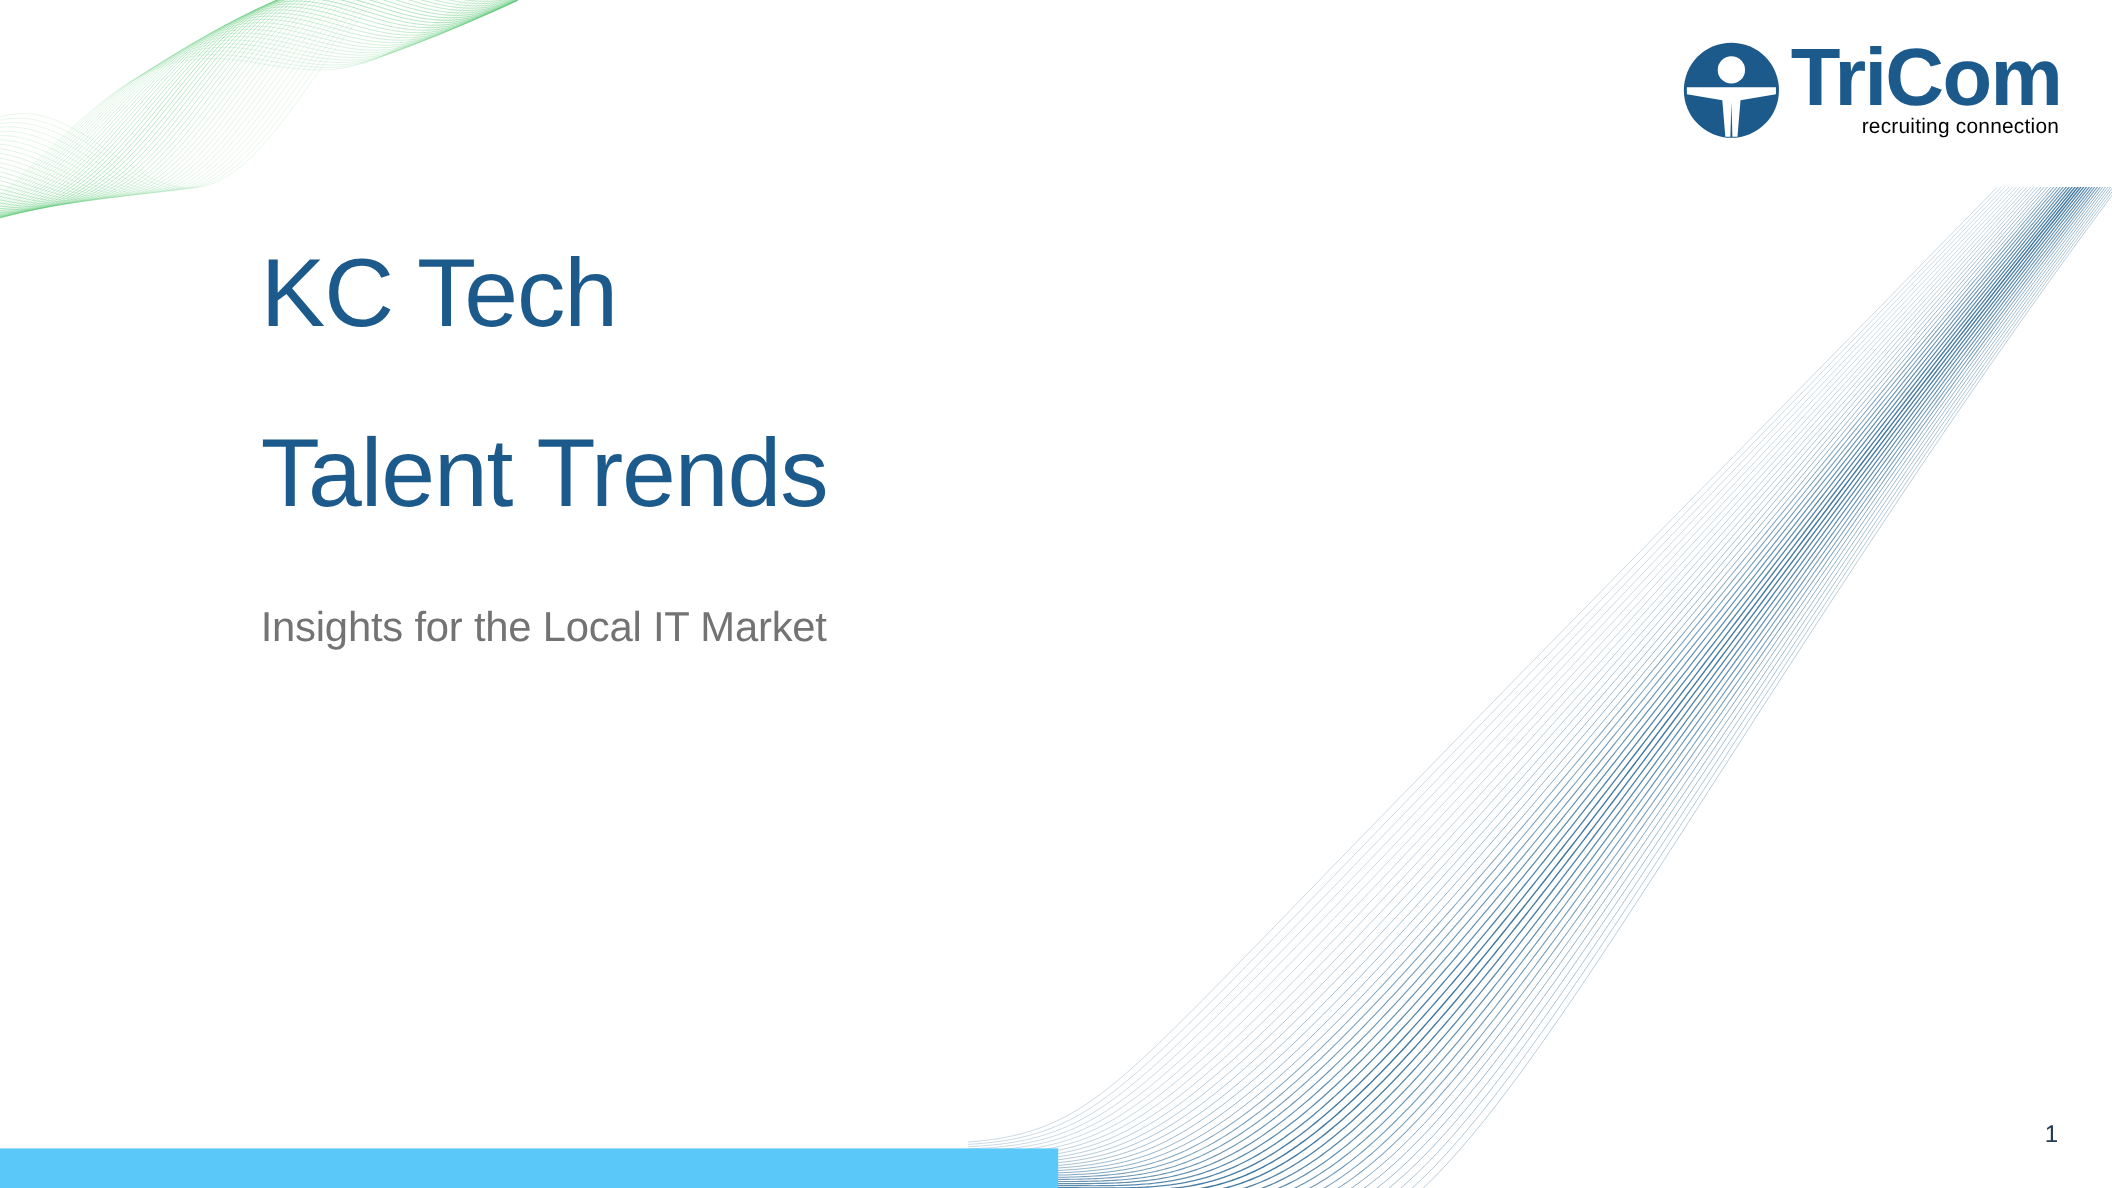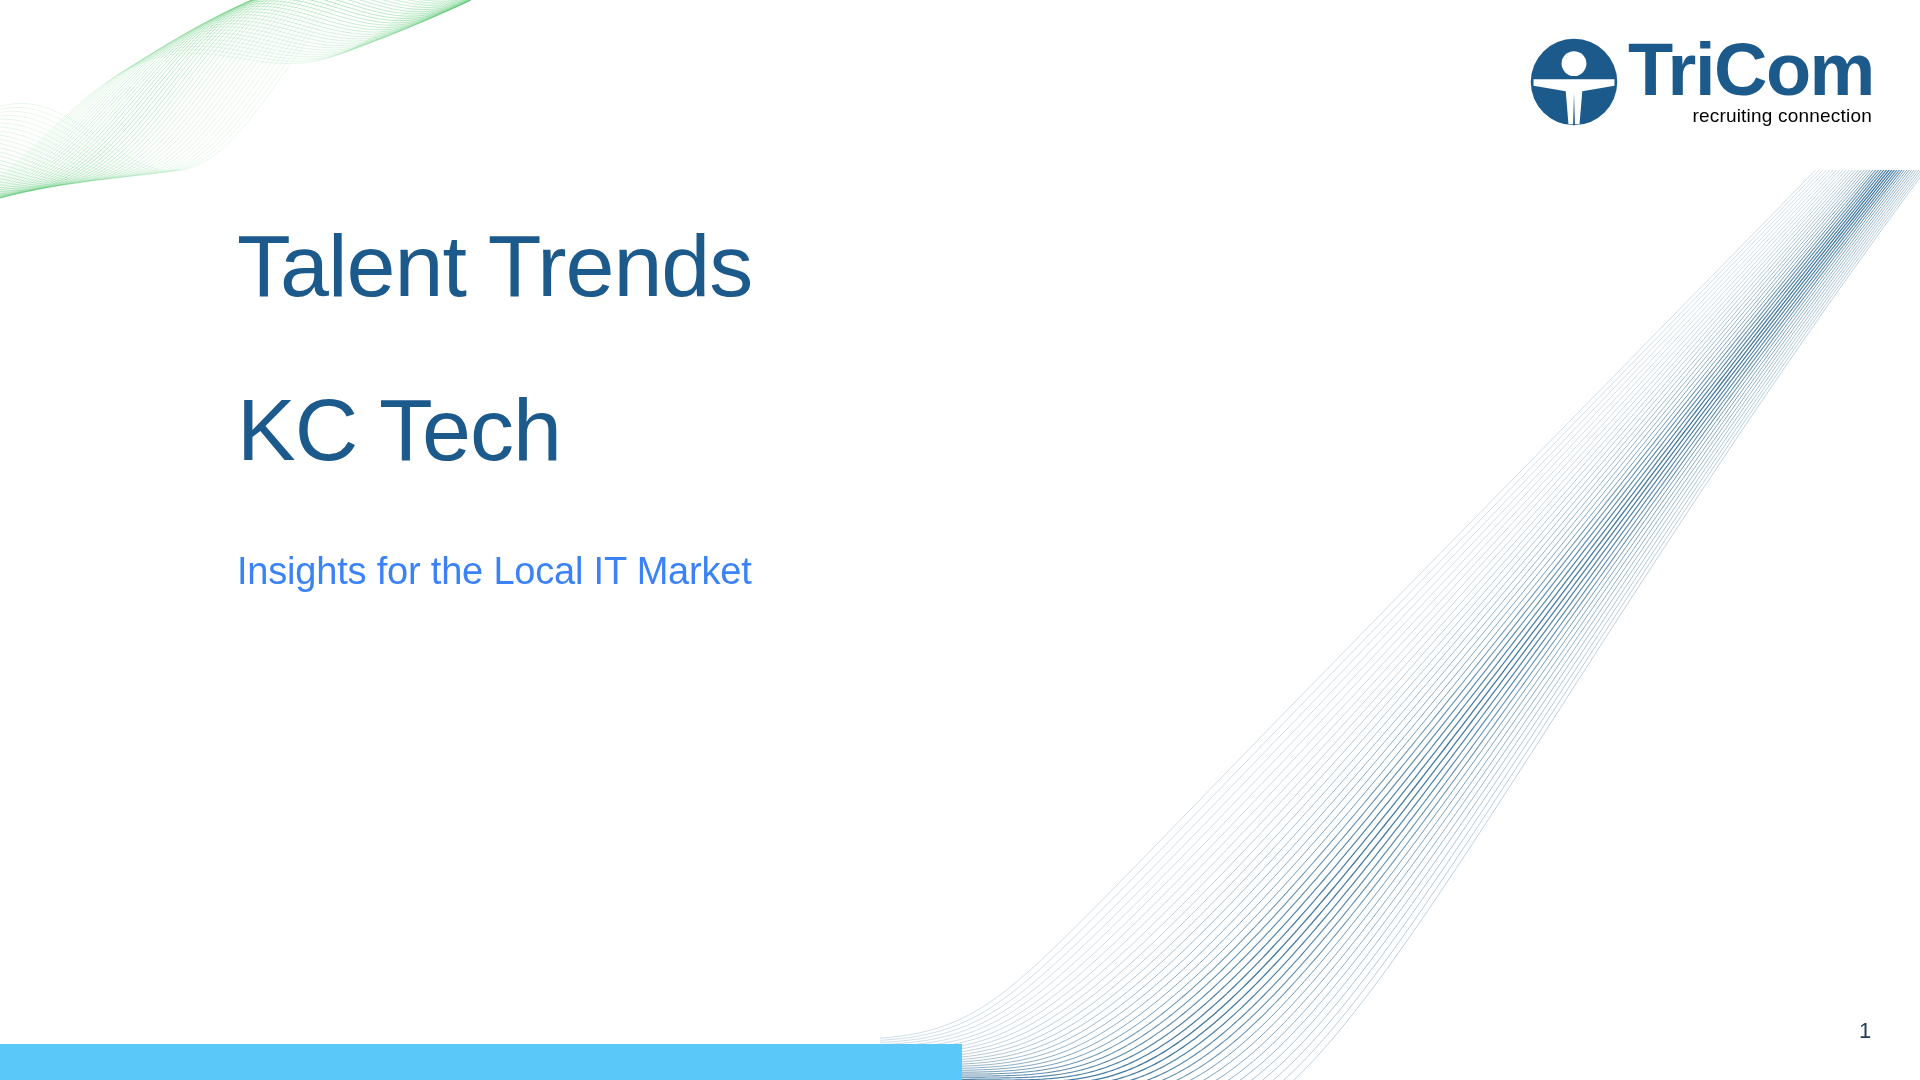--- a/index.html
+++ b/index.html
@@ -93,21 +93,21 @@
     letter-spacing: -1px;
     margin-bottom: 76px;
     white-space: nowrap;
     font-family: "Liberation Sans", sans-serif;
   }
   .title-line:last-of-type { margin-bottom: 0; }
   #subtitle {
     margin-top: 22px;
     font-size: 38px;
     font-weight: 400;
-    color: #3b82f6;
+    color: #737373;
     letter-spacing: -0.2px;
     white-space: nowrap;
     font-family: "Liberation Sans", sans-serif;
   }
 
   
   #footer-bar {
     position: absolute;
     left: 0;
     top: 1044px;
@@ -231,22 +231,22 @@
       <circle cx="50" cy="30" r="13.5" fill="#FFFFFF"></circle>
       <path d="M6 47 L94 47 L94 54 L59 60 L56 96 L51 96 L50 62 L49 96 L44 96 L41 60 L6 54 Z" fill="#FFFFFF"></path>
     </svg>
     <div id="logo-wordmark">
       <div id="logo-name">TriCom</div>
       <div id="logo-tagline">recruiting connection</div>
     </div>
   </div>
 
   <div id="title-block">
+    <div class="title-line">KC Tech</div>
     <div class="title-line">Talent Trends</div>
-    <div class="title-line">KC Tech</div>
     <div id="subtitle">Insights for the Local IT Market</div>
   </div>
 
   <div id="footer-bar"></div>
 
   <div id="page-number">1</div>
 
 </div>
 
 </body></html>

